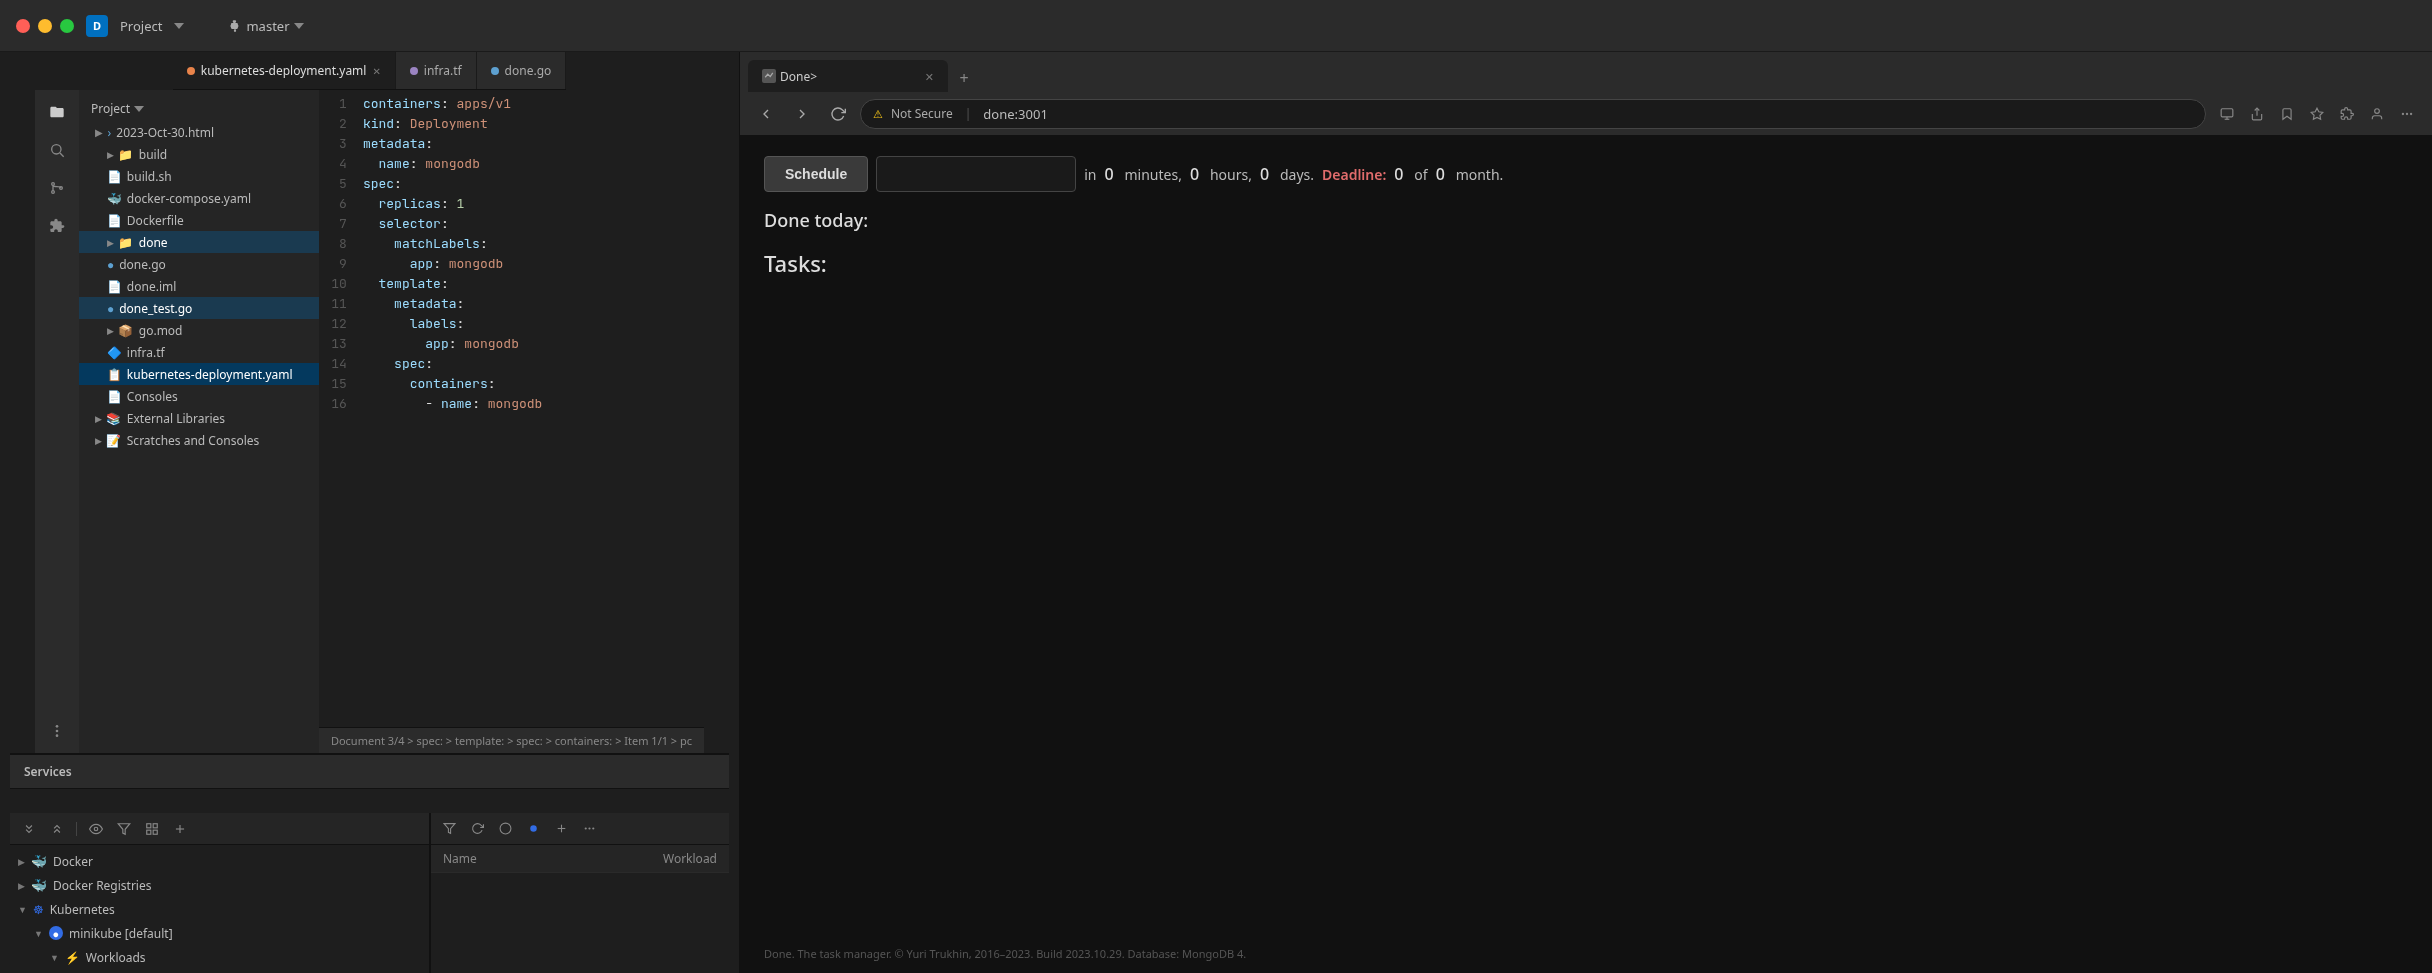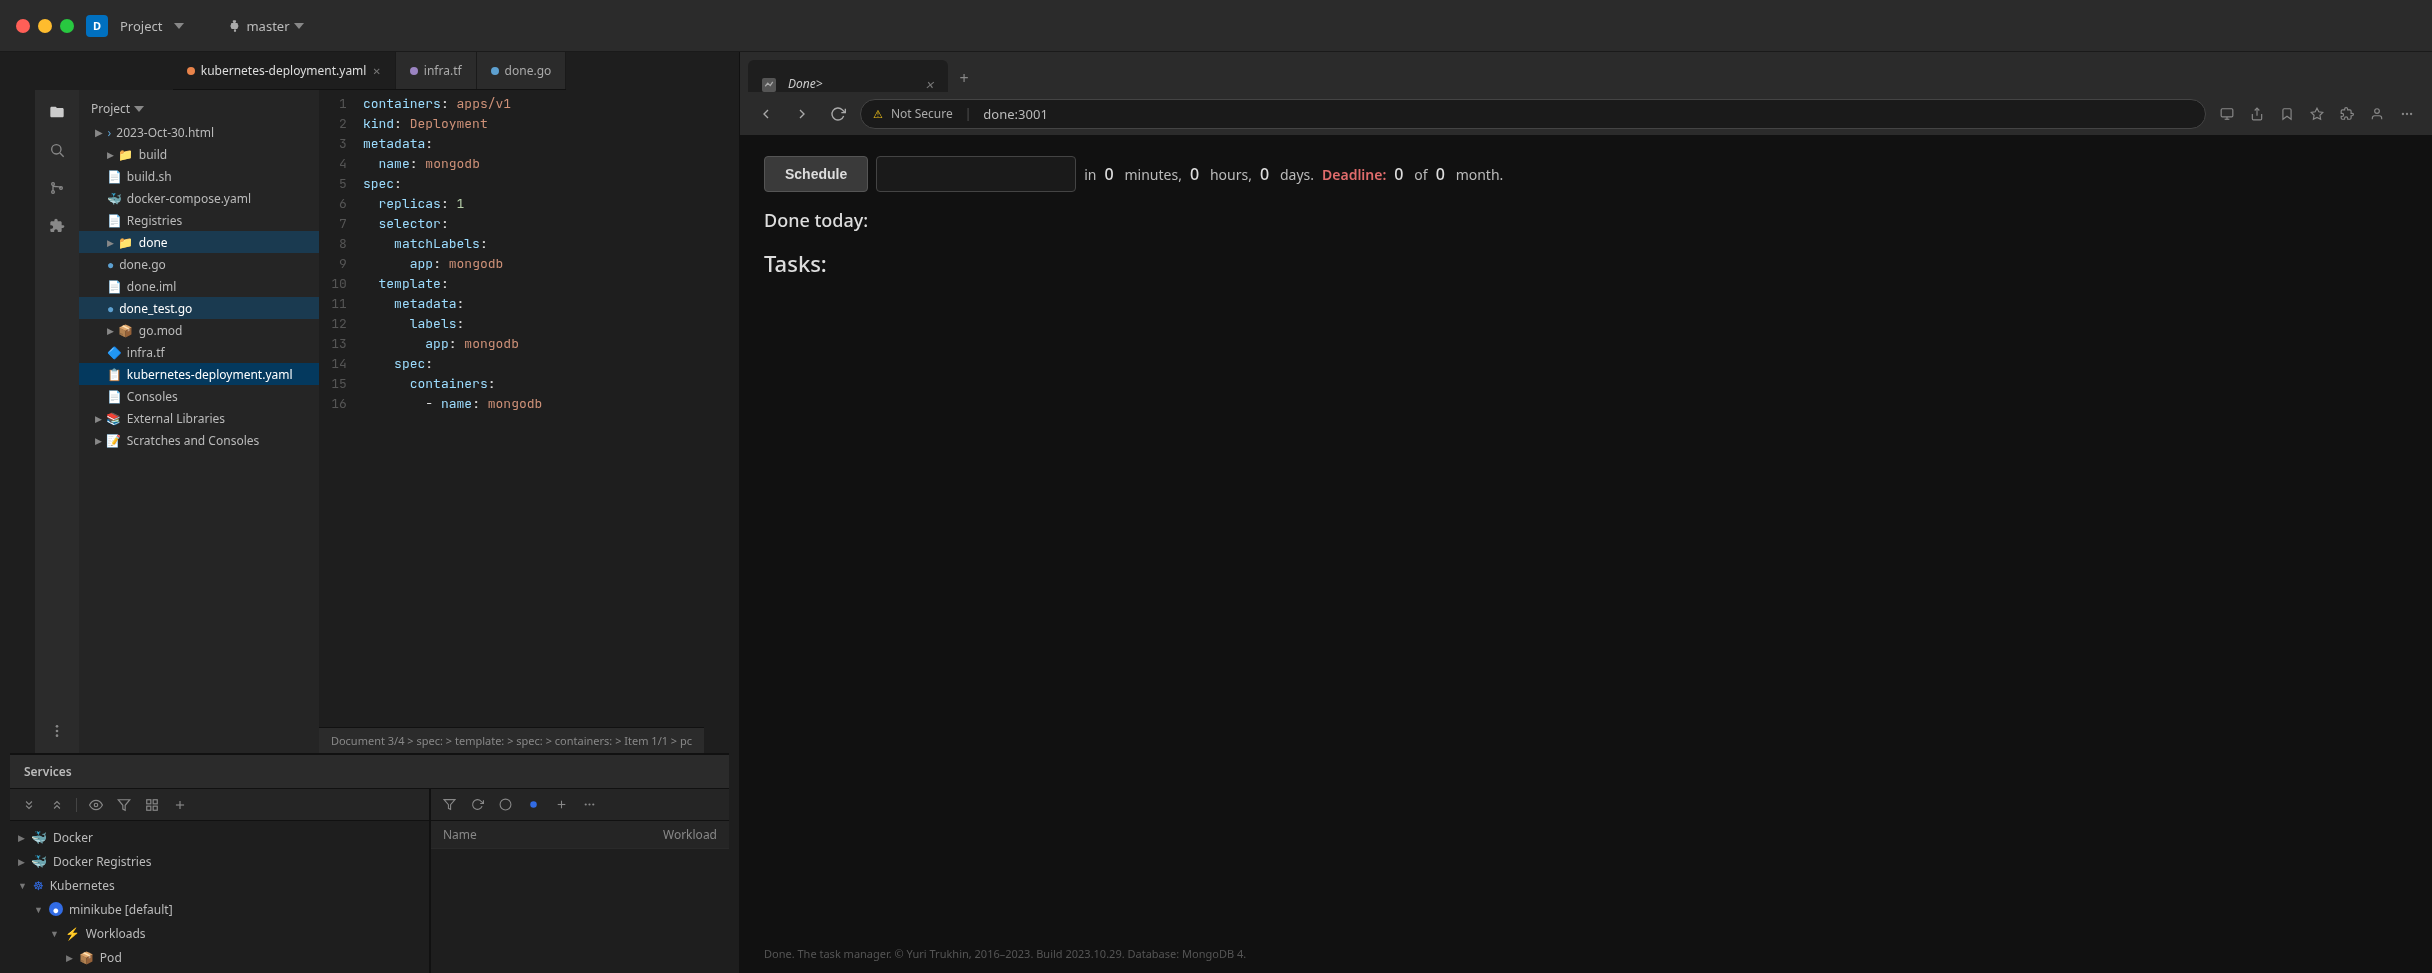--- a/index.html
+++ b/index.html
@@ -223,20 +223,21 @@
     }
 
     
     .services-panel {
       height: 220px;
       background: #1e1e1e;
       border-top: 2px solid #111;
       display: flex;
       flex-direction: column;
       flex-shrink: 0;
+      gap: 24px;
     }
     .services-header {
       height: 34px;
       background: #2b2b2b;
       display: flex;
       align-items: center;
       padding: 0 14px;
       font-size: 12px;
       color: #bbb;
       font-weight: 600;
@@ -335,26 +336,25 @@
       align-items: flex-end;
       padding: 0 8px;
       gap: 2px;
     }
     .browser-tab {
       height: 32px;
       background: #1e1e1e;
       border-radius: 6px 6px 0 0;
       padding: 0 14px;
       display: flex;
-      align-items: flex-end;
-      gap: 12px;
+      align-items: center;
+      gap: 4px;
       font-size: 12px;
       color: #ccc;
       min-width: 200px;
-      font-style: italic;
     }
     .browser-tab .favicon {
       width: 14px; height: 14px;
       background: #555;
       border-radius: 2px;
       display: flex; align-items: center; justify-content: center;
       font-size: 9px;
       color: #ccc;
     }
     .browser-tab .tab-close {
@@ -600,21 +600,21 @@
         <div class="tree-item indent1">
           <span style="font-size:12px">📄</span>
           <span>build.sh</span>
         </div>
         <div class="tree-item indent1">
           <span style="font-size:12px;color:#2496ed">🐳</span>
           <span>docker-compose.yaml</span>
         </div>
         <div class="tree-item indent1">
           <span style="font-size:12px">📄</span>
-          <span>Registries</span>
+          <span>Dockerfile</span>
         </div>
         <div class="tree-item indent1" style="background:#1a3a50;color:#fff">
           <span class="tree-arrow">▶</span>
           <span style="font-size:12px">📁</span>
           <span>done</span>
         </div>
         <div class="tree-item indent1">
           <span style="font-size:12px;color:#5da0d0">●</span>
           <span>done.go</span>
         </div>

